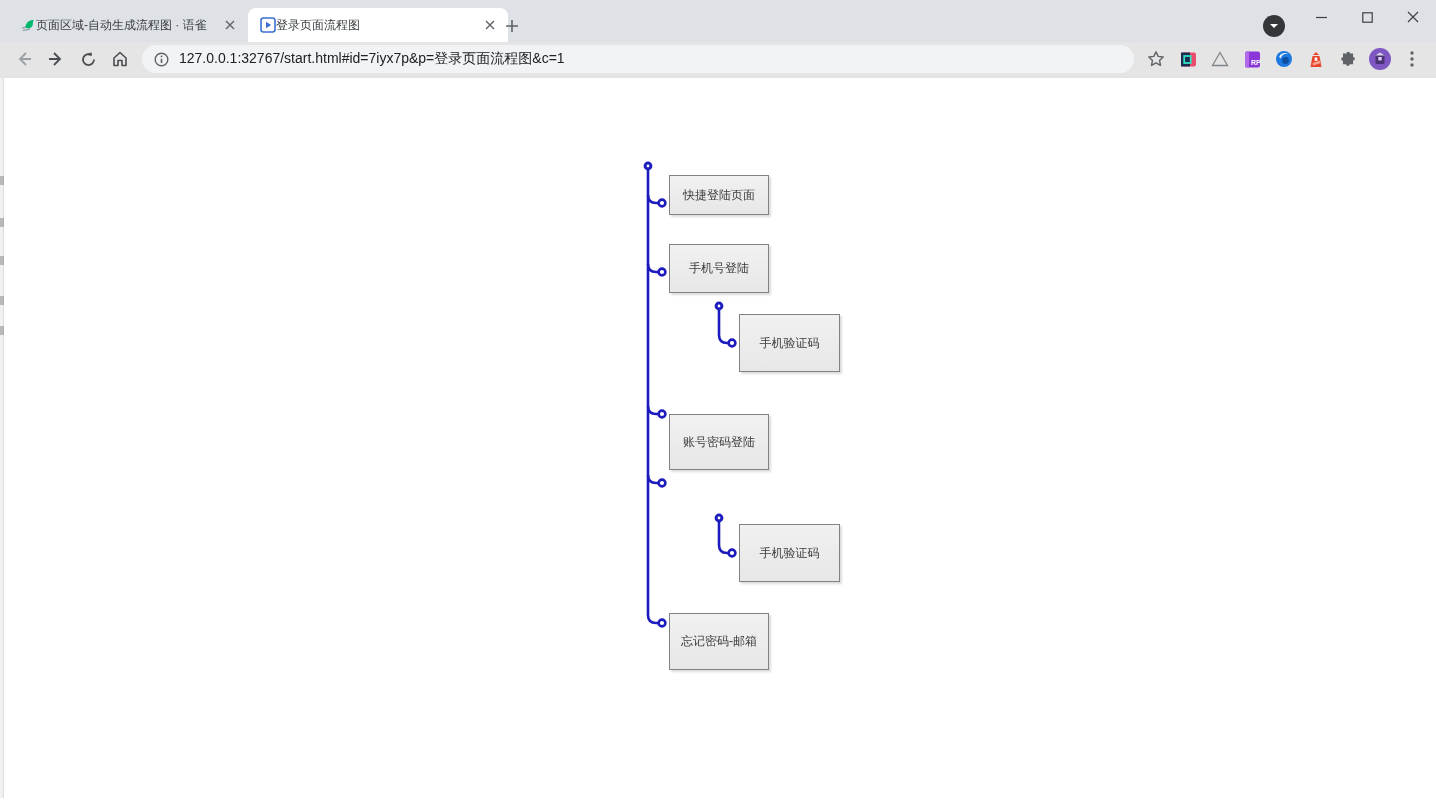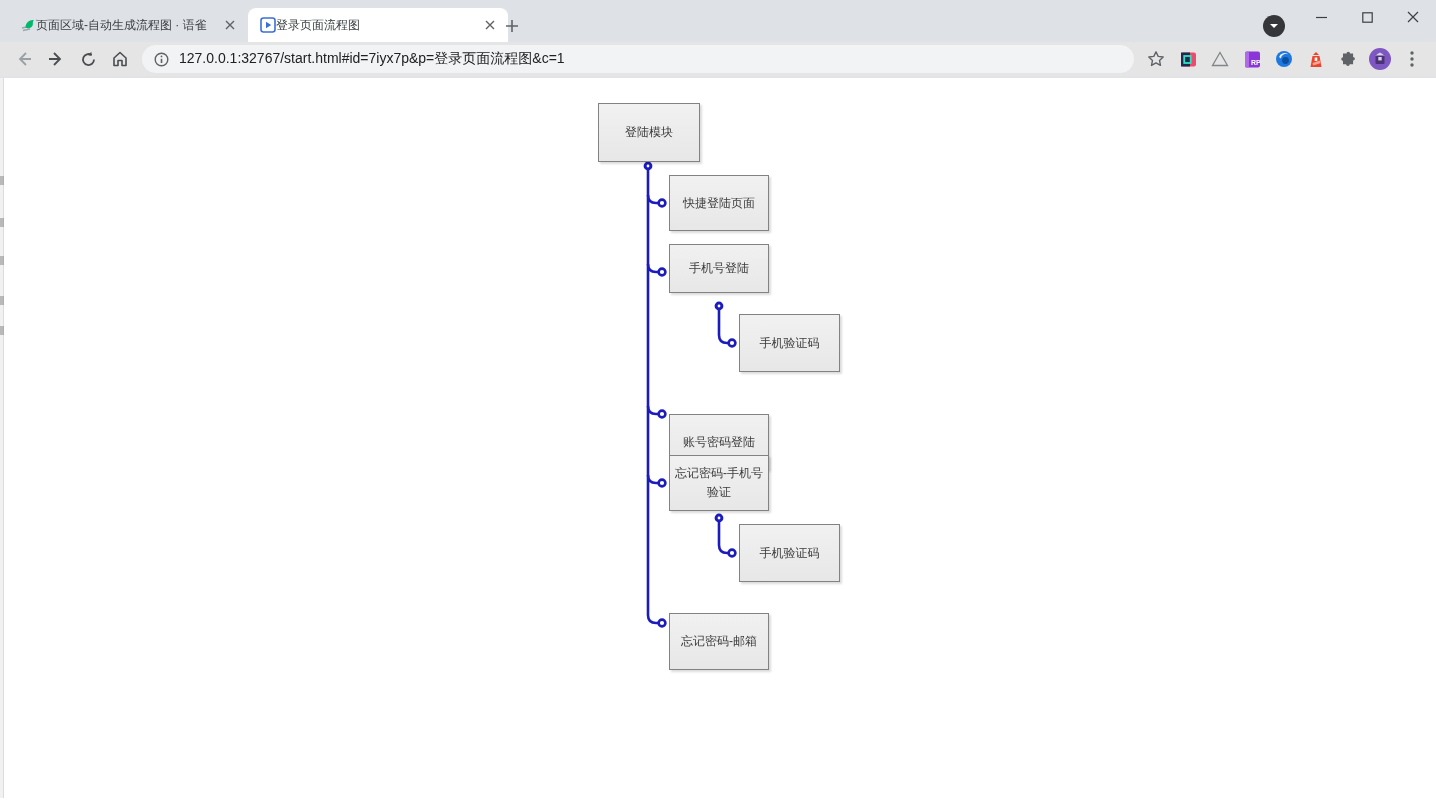--- a/index.html
+++ b/index.html
@@ -246,22 +246,20 @@
         <circle cx="662" cy="125" r="3.4"></circle>
         <circle cx="662" cy="194" r="3.4"></circle>
         <circle cx="662" cy="336" r="3.4"></circle>
         <circle cx="662" cy="405" r="3.4"></circle>
         <circle cx="662" cy="545" r="3.4"></circle>
         <circle cx="732" cy="265" r="3.4"></circle>
         <circle cx="732" cy="475" r="3.4"></circle>
       </g>
     </svg>
 
-    <div class="flow-node" style="left:598px; top:25px;  width:102px; height:59px;">登陆模块</div>
-    <div class="flow-node" style="left:669px; top:97px;  width:100px; height:56px;">快捷登陆页面</div>
+    <div class="flow-node" style="left:669px; top:97px;  width:100px; height:40px;">快捷登陆页面</div>
     <div class="flow-node" style="left:669px; top:166px; width:100px; height:49px;">手机号登陆</div>
     <div class="flow-node" style="left:739px; top:236px; width:101px; height:58px;">手机验证码</div>
     <div class="flow-node" style="left:669px; top:308px; width:100px; height:56px;margin-top:28px;">账号密码登陆</div>
-    <div class="flow-node" style="left:669px; top:377px; width:100px; height:56px;">忘记密码-手机号验证</div>
     <div class="flow-node" style="left:739px; top:446px; width:101px; height:58px;">手机验证码</div>
     <div class="flow-node" style="left:669px; top:535px; width:100px; height:57px;">忘记密码-邮箱</div>
   </div>
 </div>
 
 </body></html>

